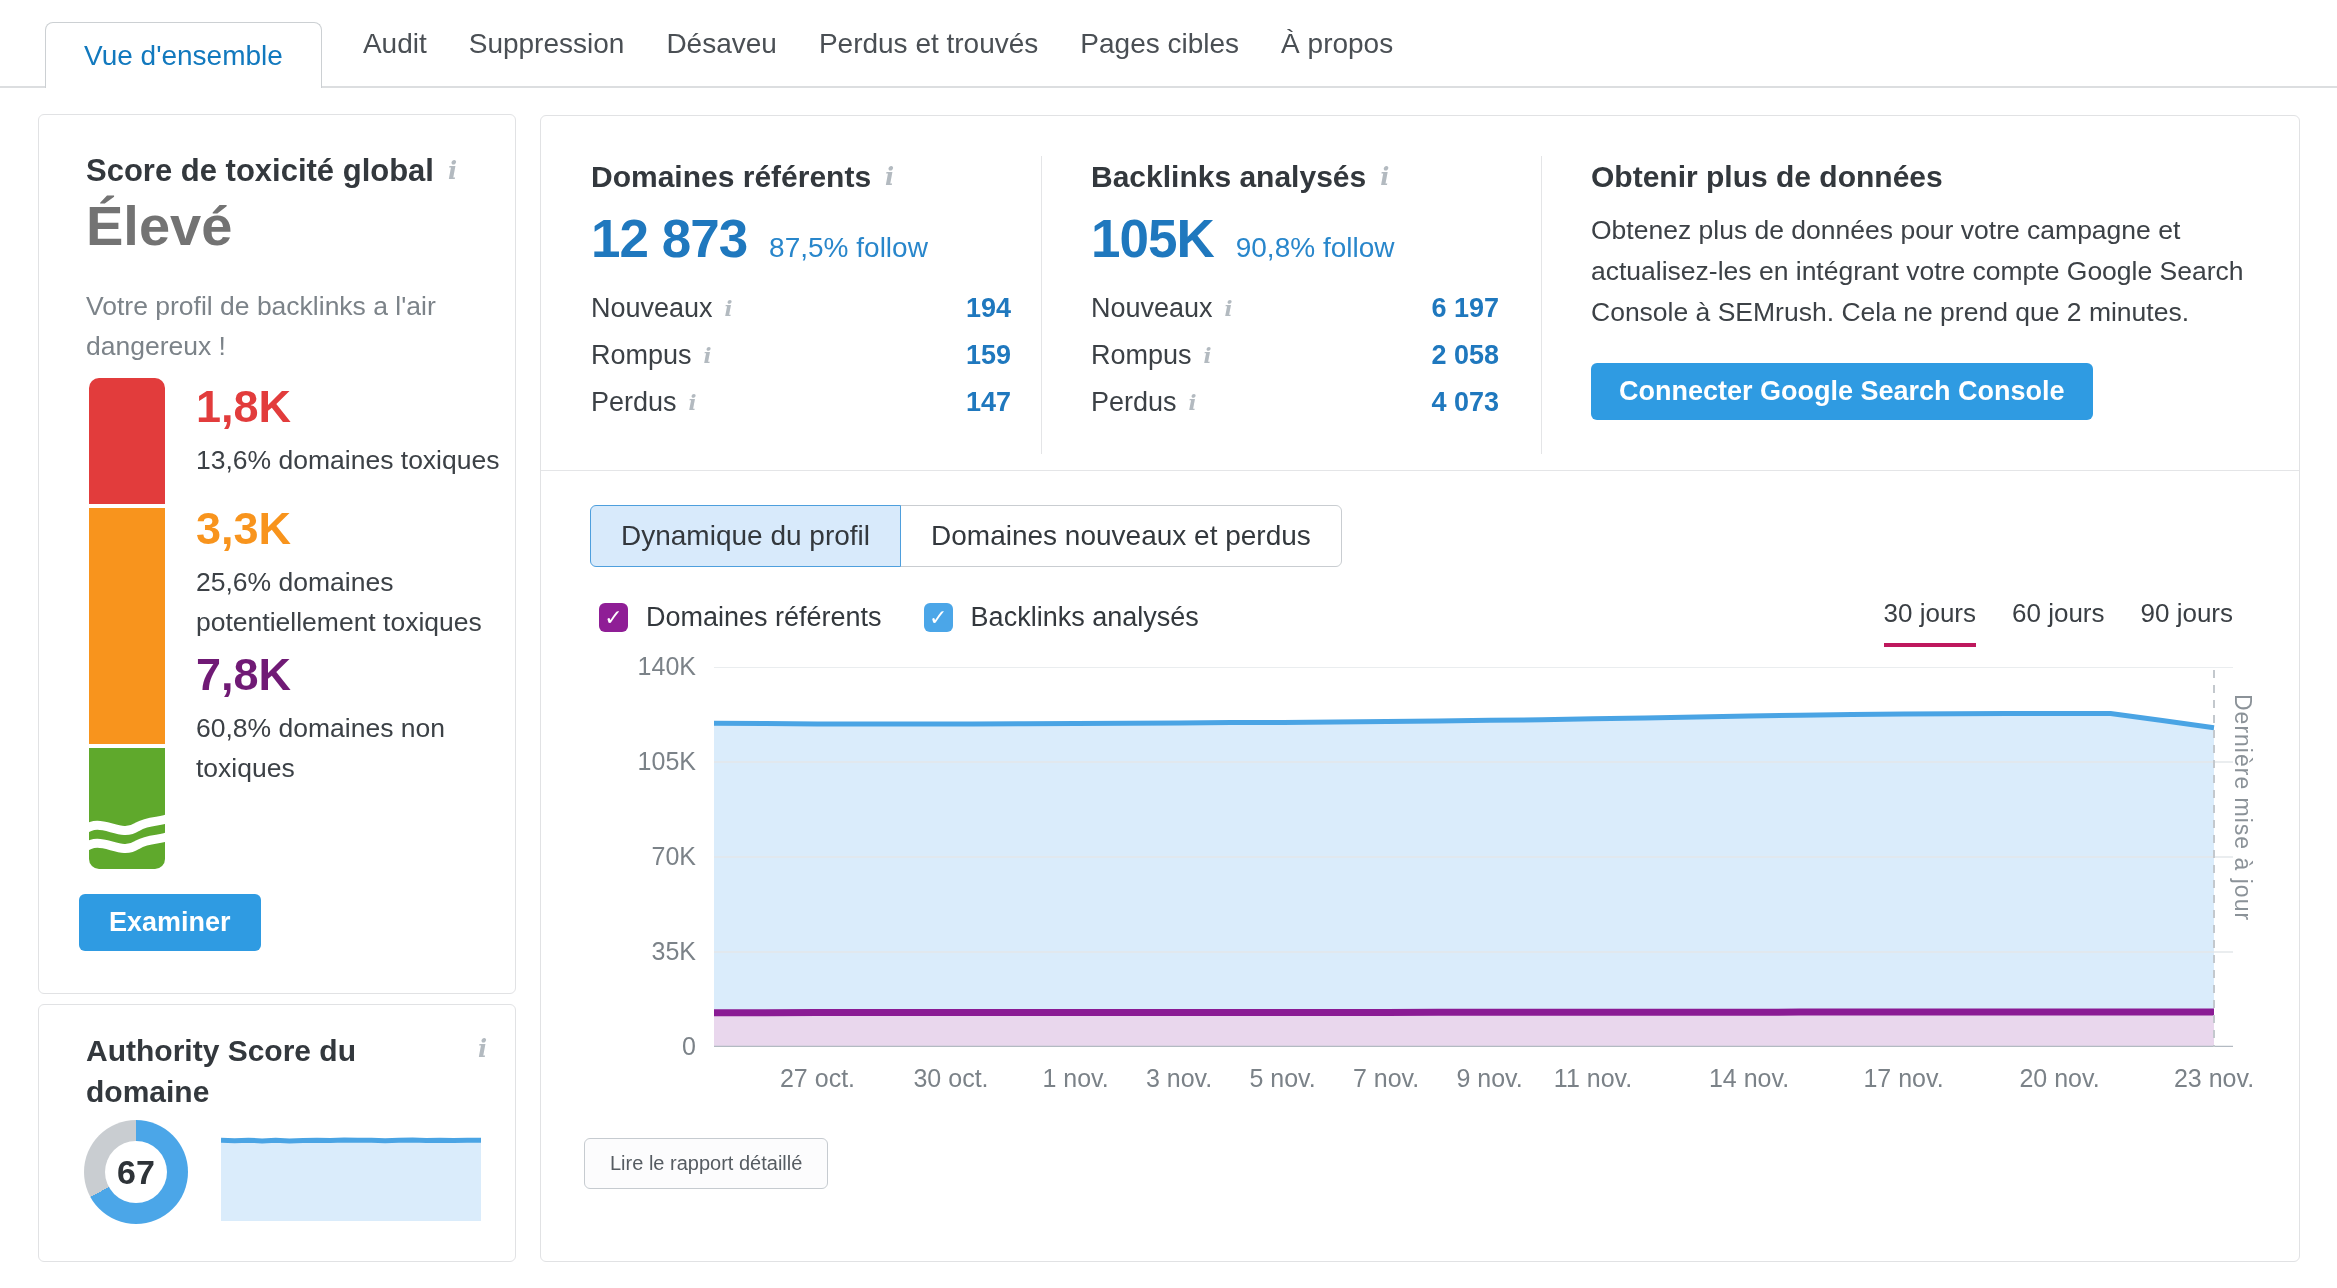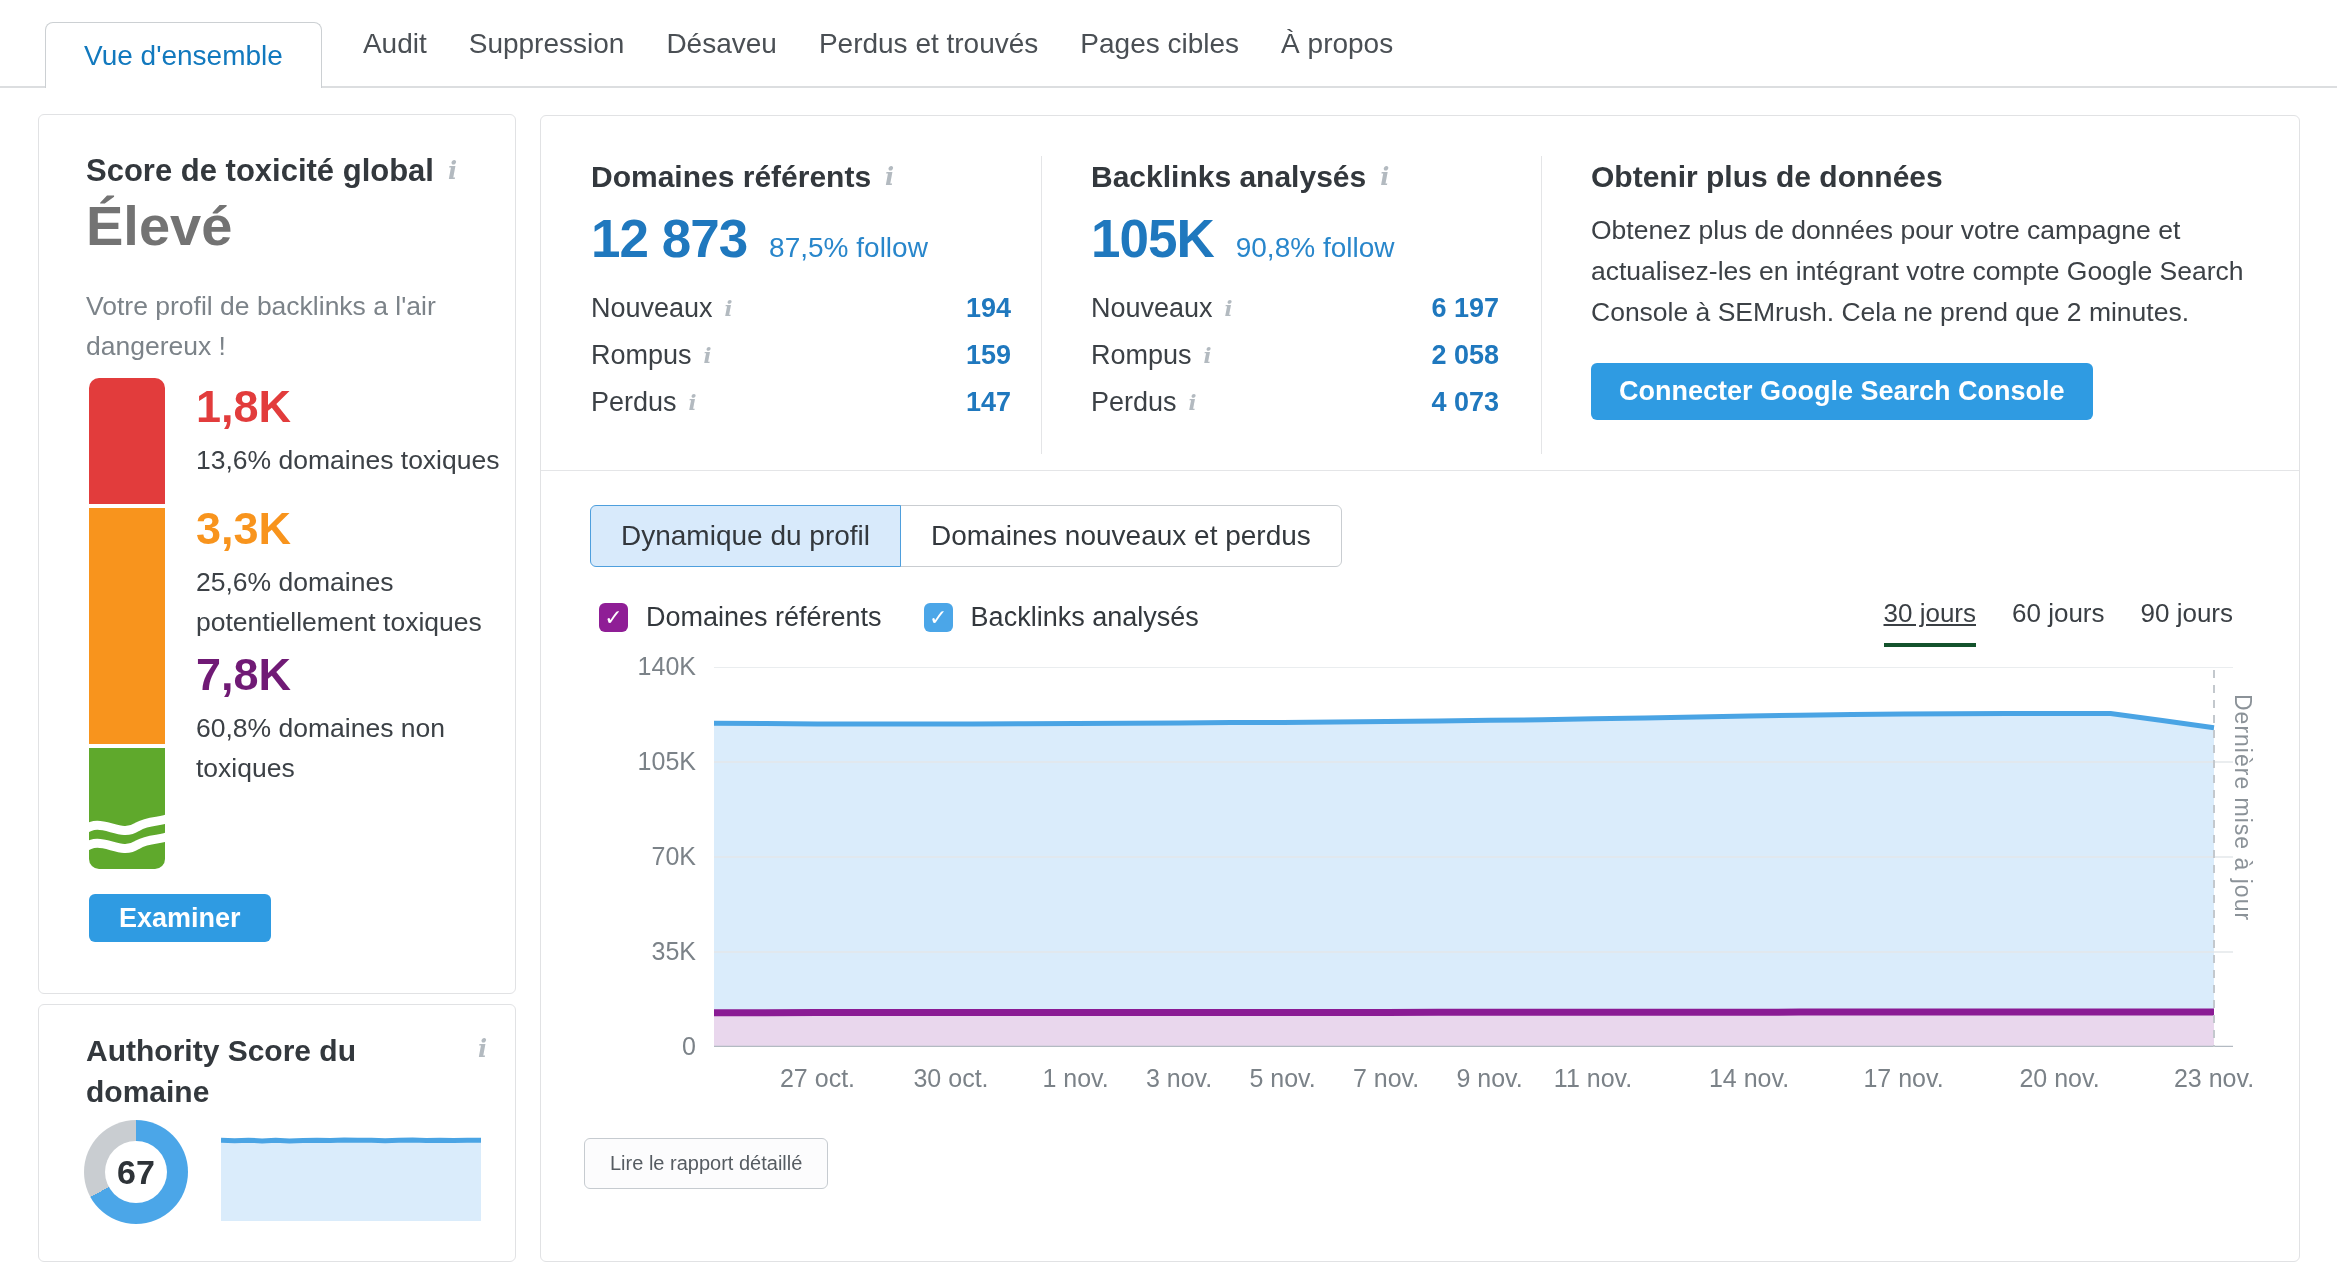--- a/index.html
+++ b/index.html
@@ -61,21 +61,21 @@
   .t-lab { position:absolute; left:157px; font-size:26.5px; line-height:1.5; color:#3c4146; }
   .tv-0 { top:266px; } .tl-0 { top:326px; width:330px; }
   .tv-1 { top:388px; } .tl-1 { top:448px; width:300px; }
   .tv-2 { top:534px; } .tl-2 { top:594px; width:270px; }
   .btn-primary {
     display:inline-flex; align-items:center; justify-content:center;
     color:#fff; font-size:27px; font-weight:bold;
     border:none; border-radius:6px; cursor:pointer;
     font-family:inherit;
   }
-  .examine-btn { position:absolute; left:50px; top:779px; height:48px; padding:0 30px; }
+  .examine-btn { position:absolute; left:40px; top:779px; height:57px; padding:0 30px; }
 
   
   .a-title { position:absolute; left:47px; top:26px; width:320px; font-size:30px; font-weight:bold; line-height:1.35; color:#33383d; }
   .a-info { position:absolute; left:425px; top:32px; }
   .donut { position:absolute; left:45px; top:115px; width:104px; height:104px; border-radius:50%; }
   .donut-hole {
     position:absolute; left:21px; top:21px; width:62px; height:62px;
     background:#fff; border-radius:50%;
     display:flex; align-items:center; justify-content:center;
     font-size:34px; font-weight:bold; color:#2e3338;
@@ -116,21 +116,21 @@
   .checkbox {
     width:29px; height:29px; border-radius:6px; position:relative; cursor:pointer;
     display:flex; align-items:center; justify-content:center;
   }
   .checkbox::after { content:"✓"; color:#fff; font-size:22px; font-weight:bold; }
   .legend .cb-label { font-size:27px; color:#33383d; margin-left:18px; }
   .legend-gap { width:42px; }
 
   .ranges { position:absolute; right:66px; top:482px; display:flex; gap:36px; align-items:flex-start; }
   .range { font-size:26px; color:#3a3f44; cursor:pointer; padding-bottom:14px; }
-  .range.active { border-bottom:4px solid #14532d;text-decoration:underline; }
+  .range.active { border-bottom:4px solid #be185d; }
 
   .plot { position:absolute; left:173px; top:551px; width:1519px; height:380px; }
   .y-tick { position:absolute; left:55px; width:100px; text-align:right; font-size:25px; color:#7b8288; }
   .x-axis { position:absolute; left:0; top:948px; width:100%; height:40px; }
   .x-tick { position:absolute; transform:translateX(-50%); font-size:25px; color:#7b8288; white-space:nowrap; }
   .last-update {
     position:absolute; left:1688px; top:578px; height:320px;
     writing-mode:vertical-rl; font-size:23px; color:#8b9298; letter-spacing:1px;
     white-space:nowrap;
   }

